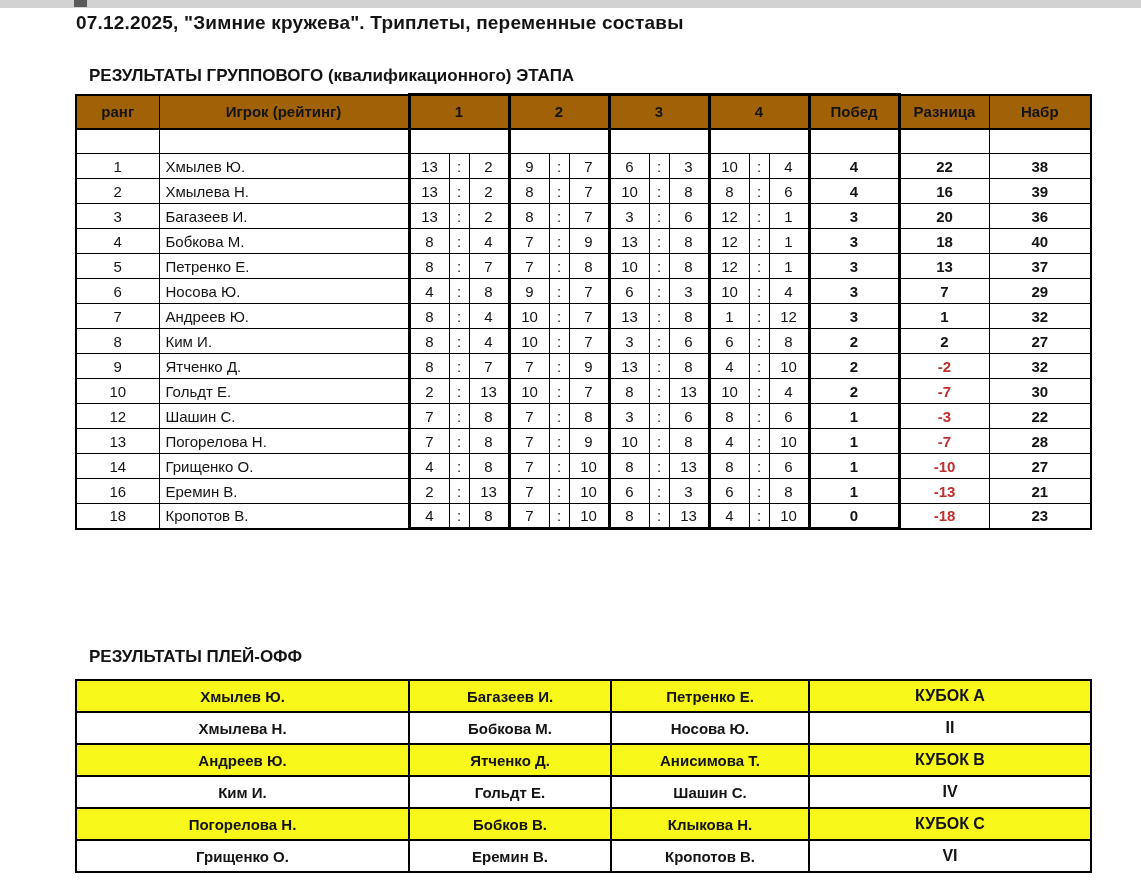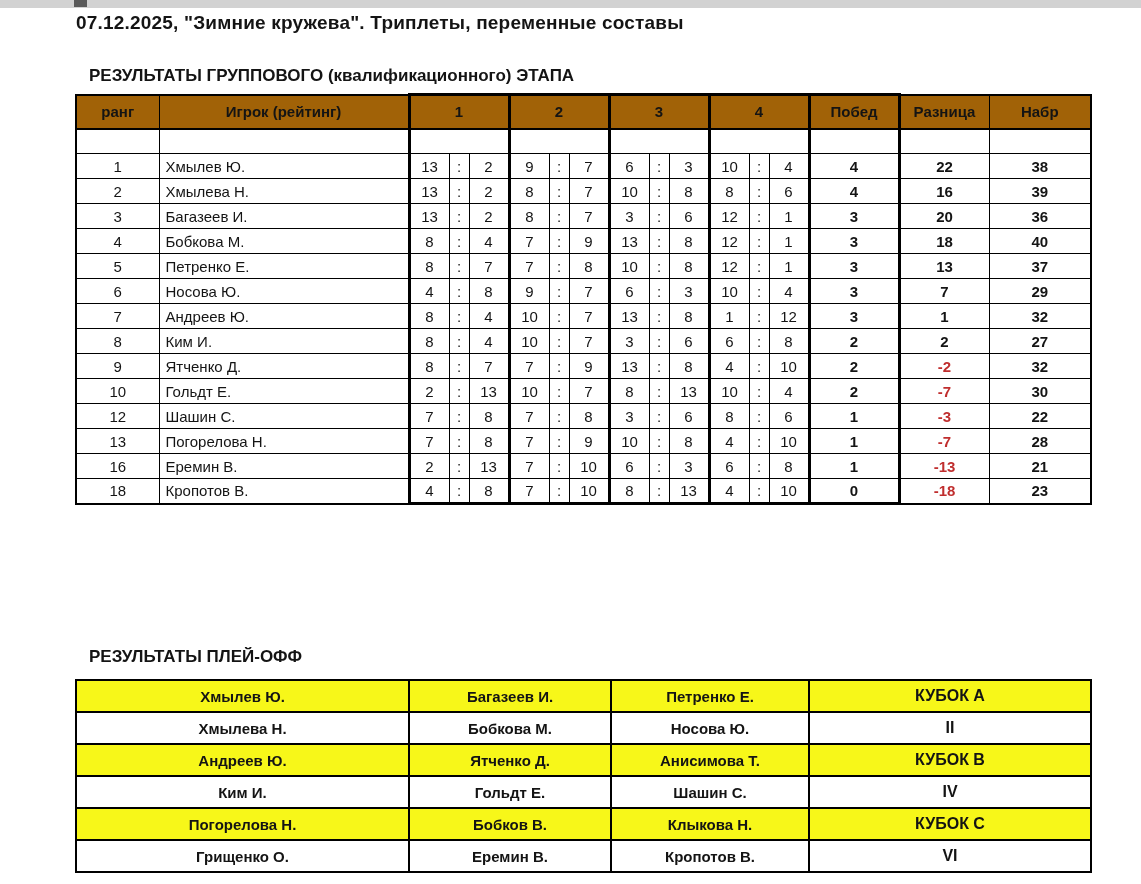--- a/index.html
+++ b/index.html
@@ -321,20 +321,39 @@
           <td class="gcell colon">:</td>
           <td class="gcell">8</td>
           <td class="gcell thickL">4</td>
           <td class="gcell colon">:</td>
           <td class="gcell">10</td>
           <td class="c-wins wcell thickL thickR">1</td>
           <td class="c-diff neg">-7</td>
           <td class="c-scored">28</td>
         </tr>
         <tr>
+          <td class="c-rank">14</td>
+          <td class="c-player">Грищенко О.</td>
+          <td class="gcell thickL">4</td>
+          <td class="gcell colon">:</td>
+          <td class="gcell">8</td>
+          <td class="gcell thickL">7</td>
+          <td class="gcell colon">:</td>
+          <td class="gcell">10</td>
+          <td class="gcell thickL">8</td>
+          <td class="gcell colon">:</td>
+          <td class="gcell">13</td>
+          <td class="gcell thickL">8</td>
+          <td class="gcell colon">:</td>
+          <td class="gcell">6</td>
+          <td class="c-wins wcell thickL thickR">1</td>
+          <td class="c-diff neg">-10</td>
+          <td class="c-scored">27</td>
+        </tr>
+        <tr>
           <td class="c-rank">16</td>
           <td class="c-player">Еремин В.</td>
           <td class="gcell thickL">2</td>
           <td class="gcell colon">:</td>
           <td class="gcell">13</td>
           <td class="gcell thickL">7</td>
           <td class="gcell colon">:</td>
           <td class="gcell">10</td>
           <td class="gcell thickL">6</td>
           <td class="gcell colon">:</td>

